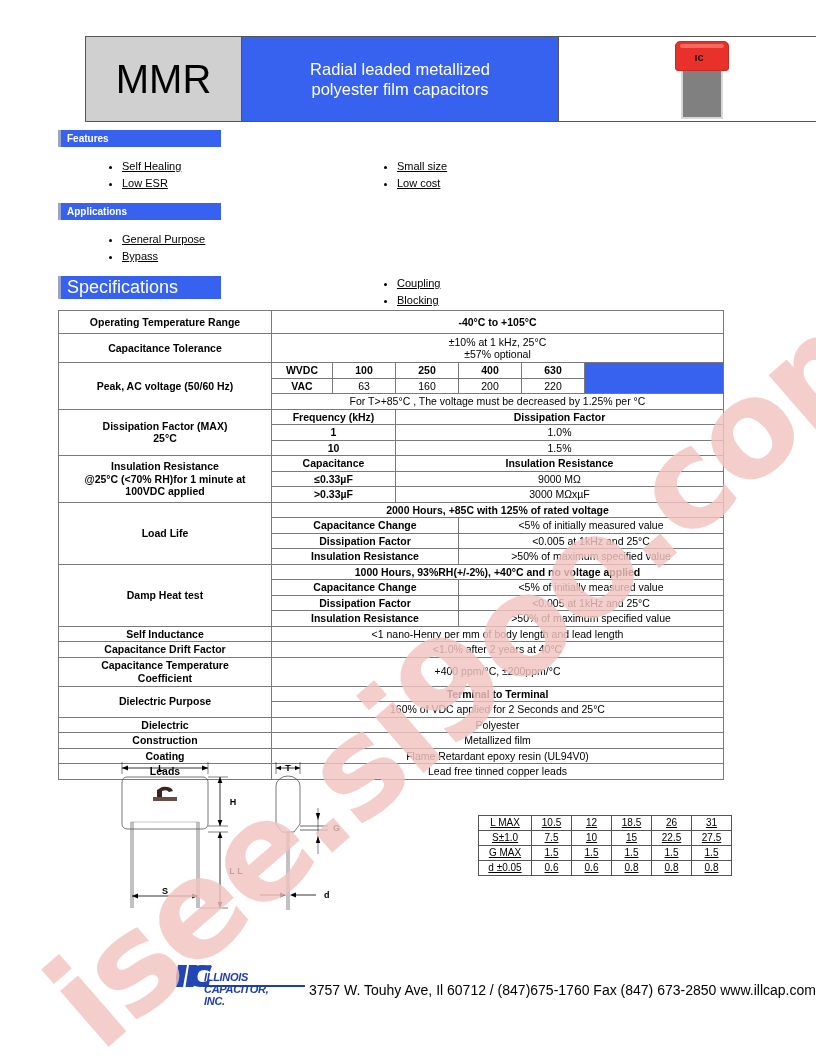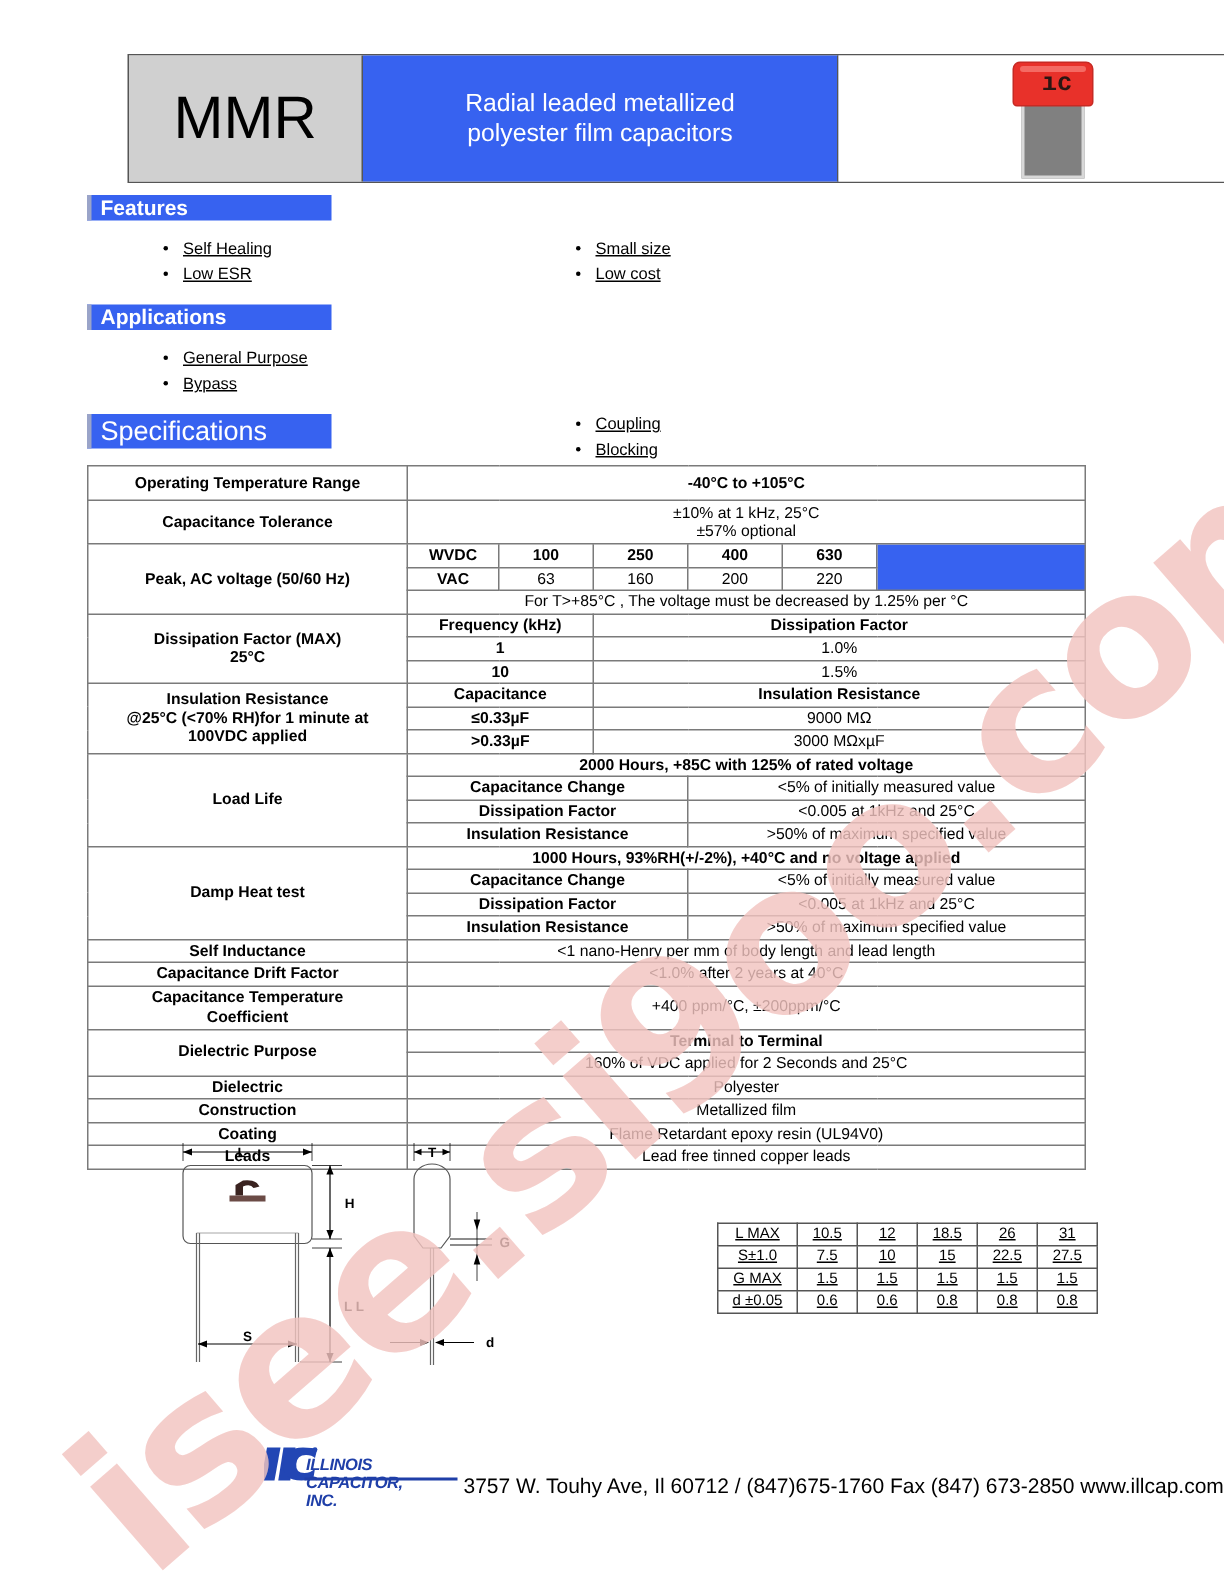--- a/index.html
+++ b/index.html
@@ -38,26 +38,26 @@
   .hdr-pic{flex:1;position:relative;background:#fff;}
 
   
   .cap-pic{position:absolute;left:50%;top:4px;transform:translateX(-50%);width:54px;height:78px;}
   .cap-body{position:absolute;left:6px;top:22px;width:42px;height:56px;background:#808080;
             border:2px solid #d8d8d8;box-sizing:border-box;}
   .cap-top{position:absolute;left:0px;top:0px;width:54px;height:30px;background:#e8312a;
            border-radius:5px 5px 3px 3px;border:1px solid #c62a24;box-sizing:border-box;}
   .cap-gloss{position:absolute;left:4px;top:2px;width:44px;height:4px;background:#f46a63;border-radius:3px;}
   .cap-logo{position:absolute;left:19px;top:9px;width:16px;height:12px;color:#2b1512;
-            font-size:17px;font-weight:bold;font-family:Liberation Mono, monospace;line-height:12px;}
+            font-size:11px;font-weight:bold;font-family:Liberation Sans, sans-serif;line-height:12px;}
 
   
   .secbar{position:absolute;background:#3762f0;border-left:3px solid #9aa4c9;
           color:#fff;font-weight:bold;box-sizing:border-box;z-index:3;}
-  .secbar.small{height:17px;font-size:14px;line-height:17px;padding-left:6px;}
+  .secbar.small{height:17px;font-size:10px;line-height:17px;padding-left:6px;}
   .secbar.big{height:23px;font-size:18px;line-height:23px;padding-left:6px;font-weight:normal;}
 
   
   .bul{position:absolute;font-size:11px;line-height:17px;z-index:3;text-decoration:underline;}
   .bul li{margin:0 0 0 0;}
   .bul ul{margin:0;padding-left:22px;list-style:disc;}
 
   
   .spec{position:absolute;left:58px;top:310px;width:666px;border-collapse:collapse;
         z-index:3;background:transparent;}

